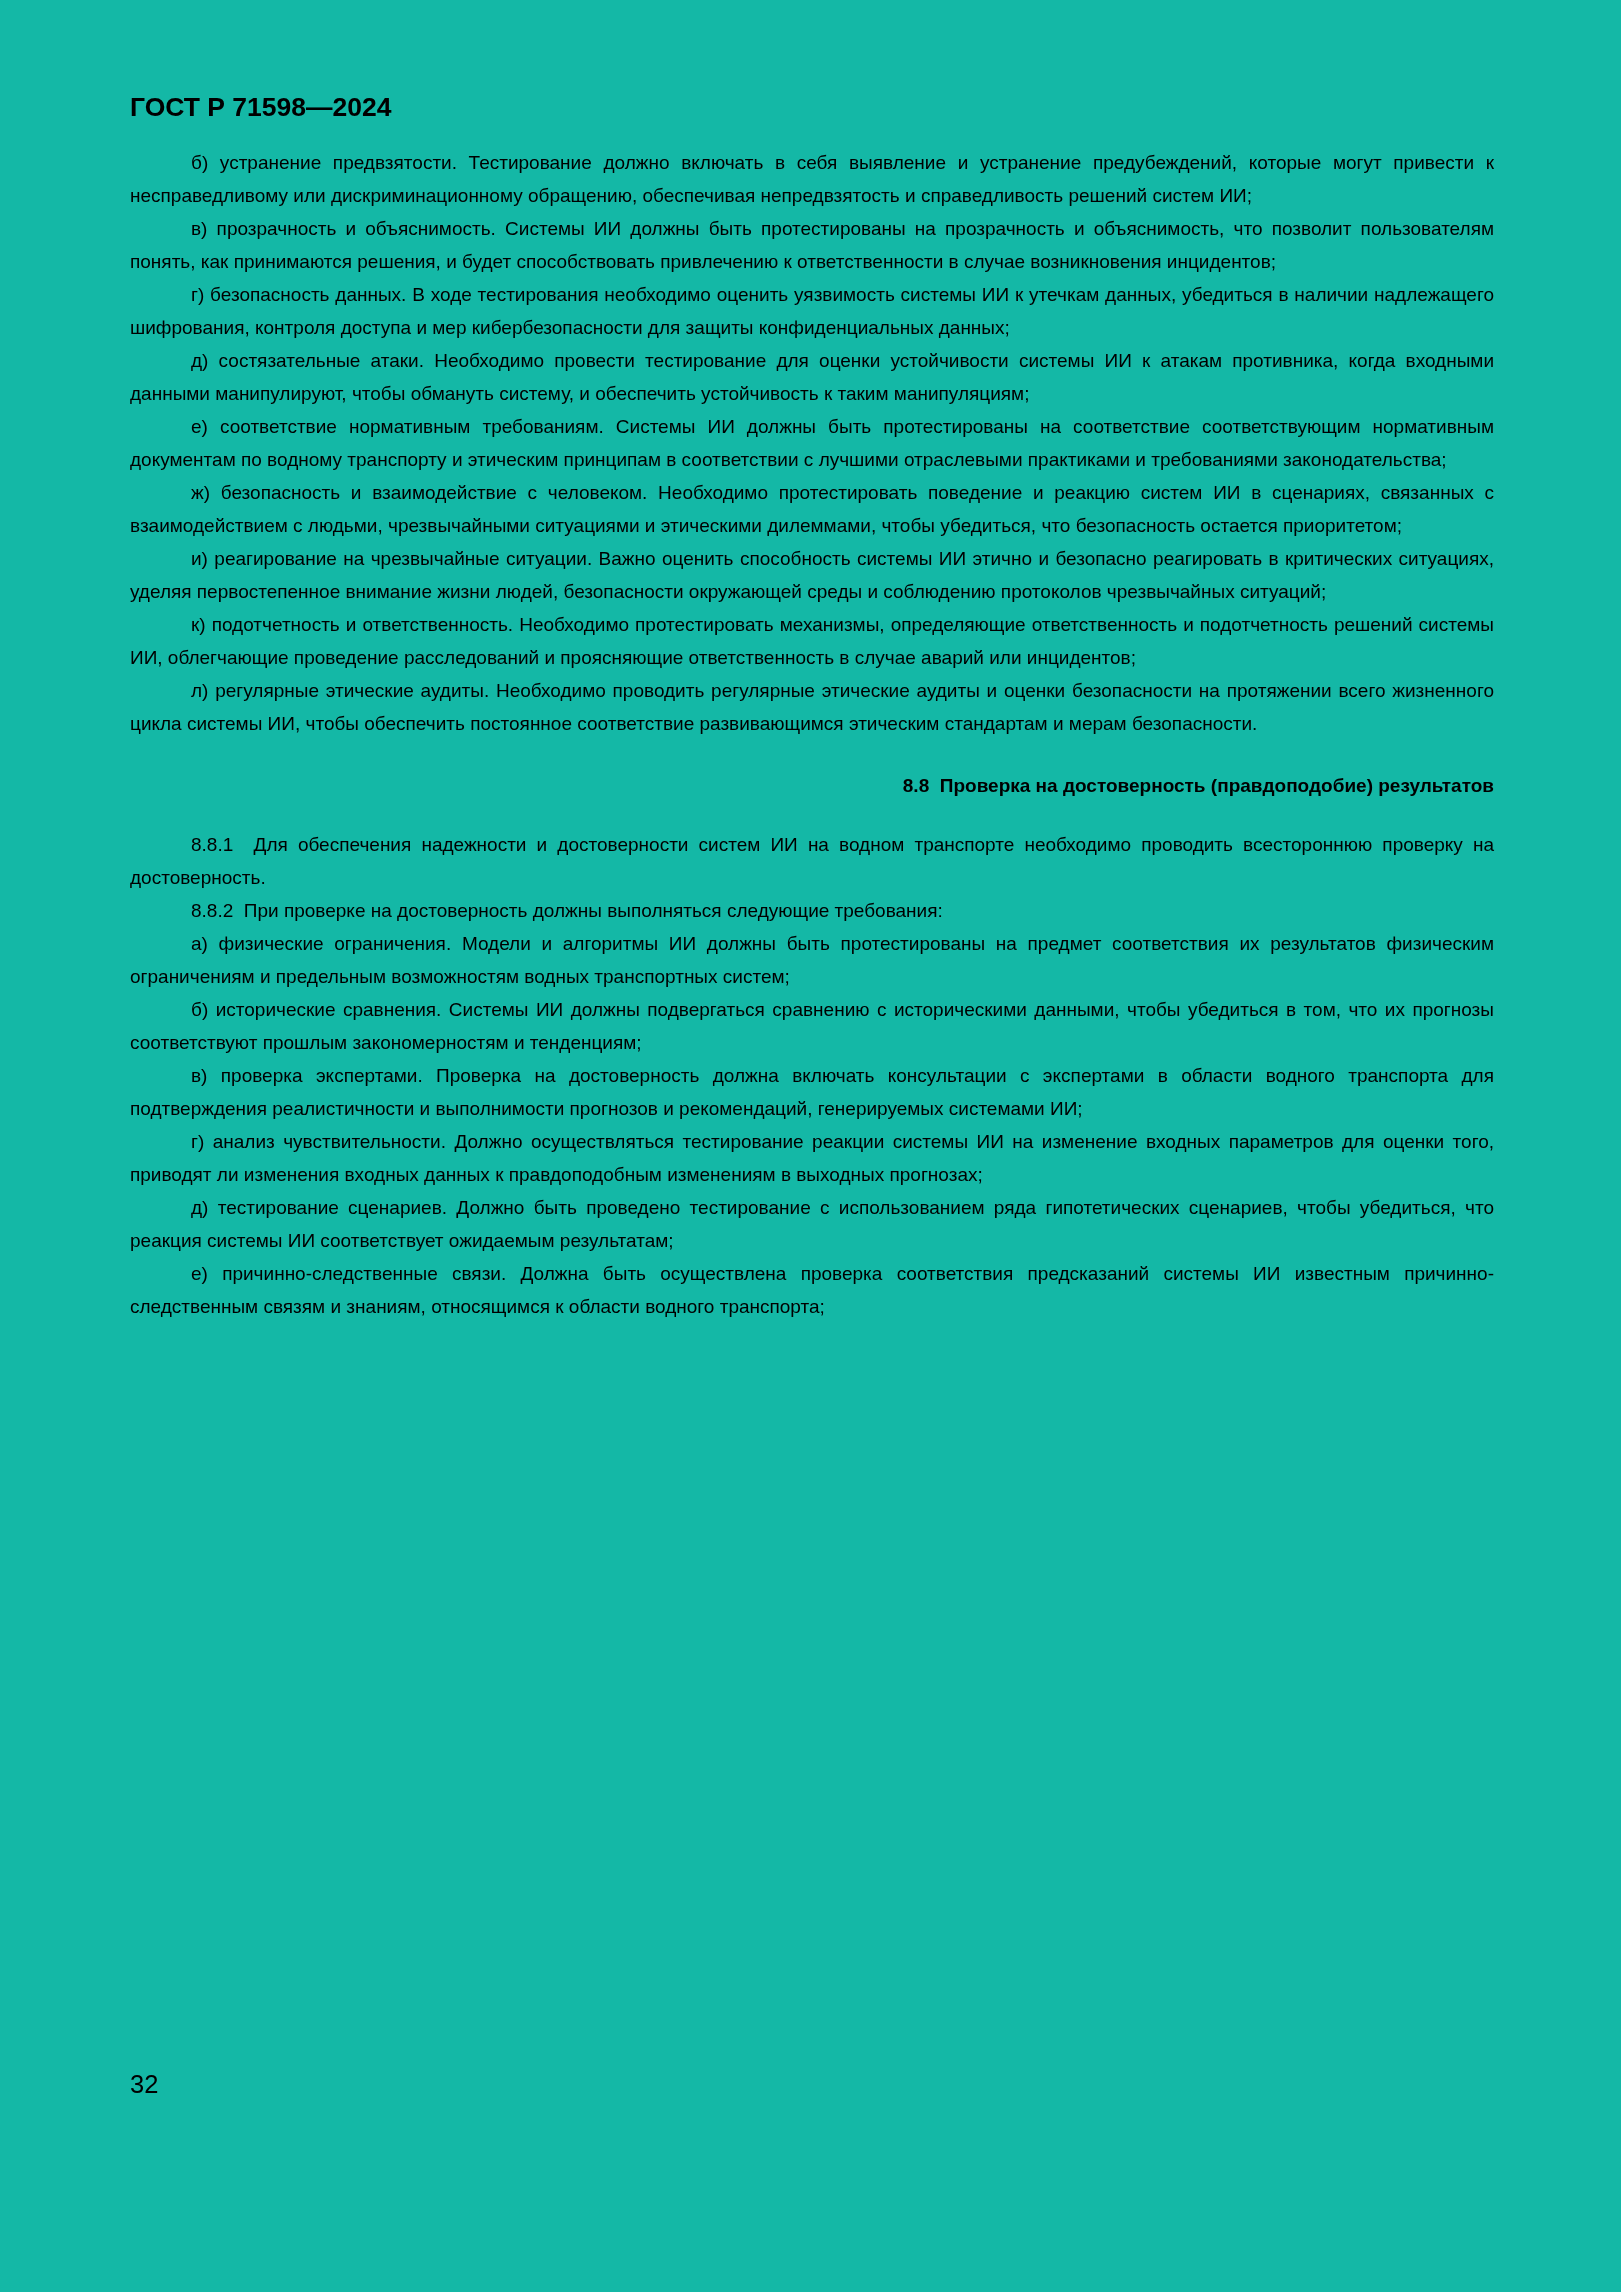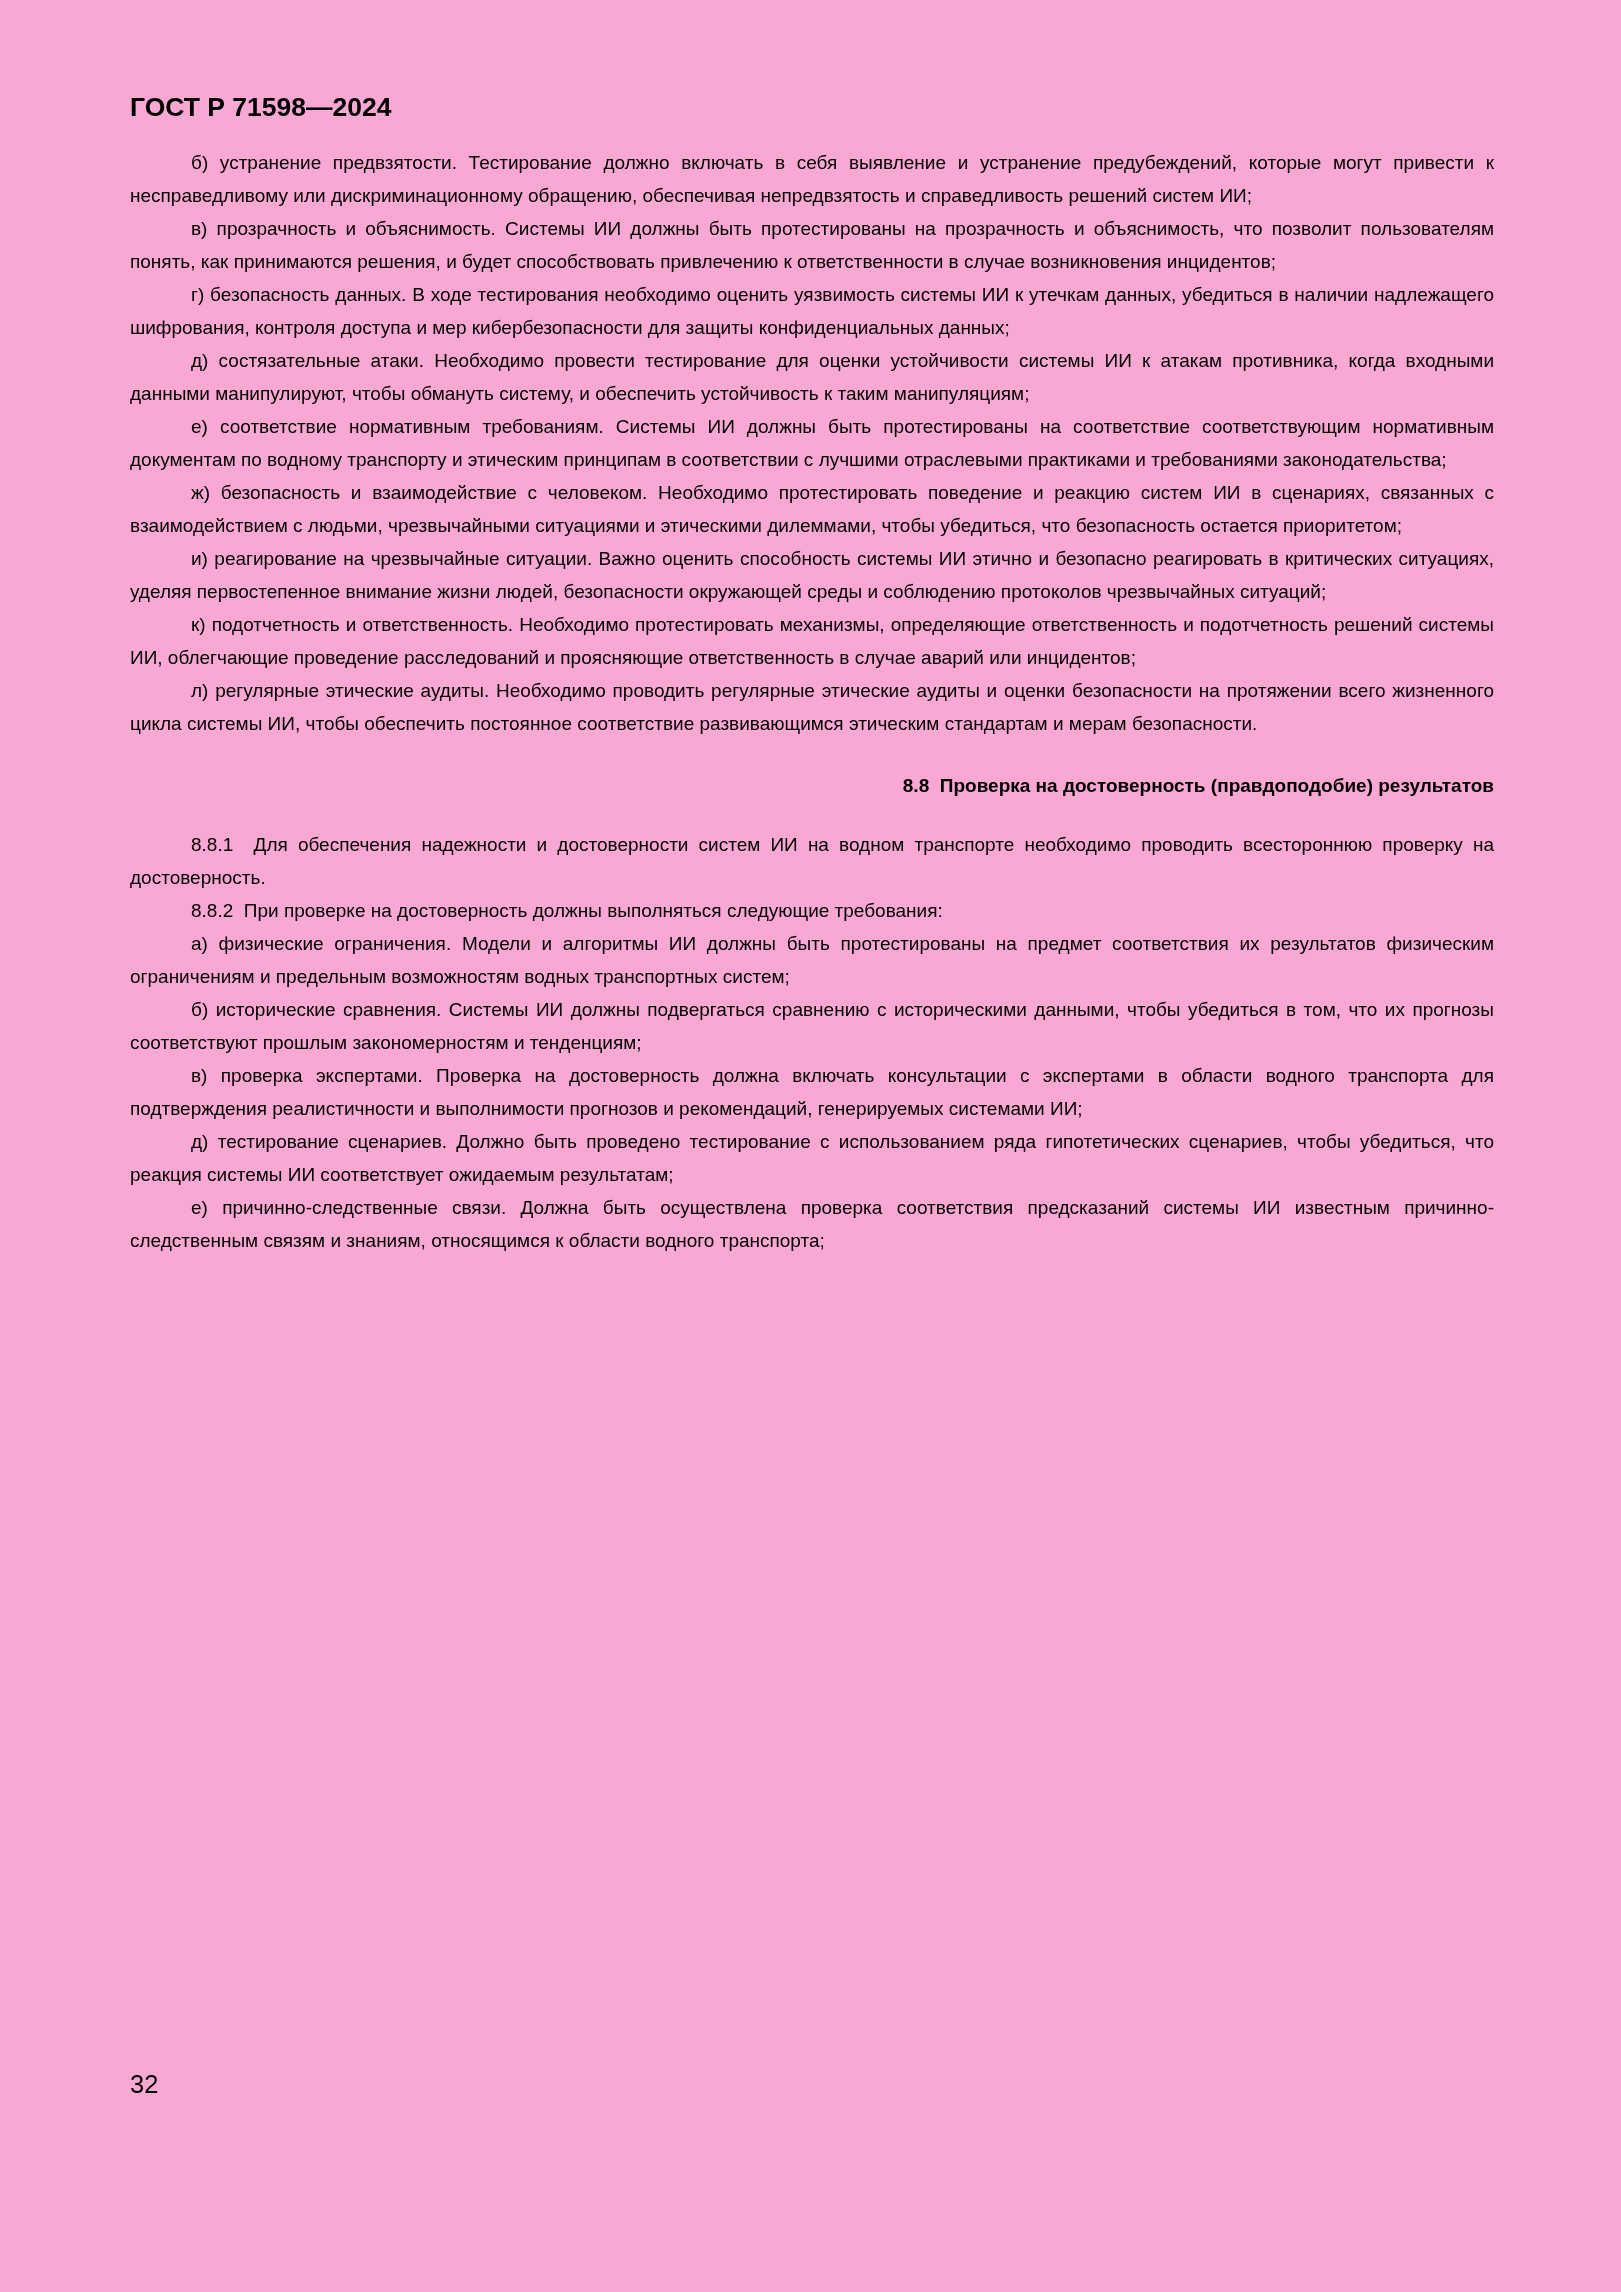--- a/index.html
+++ b/index.html
@@ -5,21 +5,21 @@
   * { box-sizing: border-box; }
   html, body {
     margin: 0;
     padding: 0;
     background: #ffffff;
   }
   .page {
     position: relative;
     width: 1621px;
     height: 2293px;
-    background: #f9a8d4;
+    background: #14b8a6;
     color: #000000;
     font-family: "Liberation Sans", sans-serif;
     overflow: hidden;
   }
   .doc-header {
     position: absolute;
     left: 130px;
     top: 92px;
     font-size: 26.5px;
     font-weight: 700;
@@ -68,19 +68,20 @@
       <p class="doc-para">ж) безопасность и взаимодействие с человеком. Необходимо протестировать поведение и реакцию систем ИИ в сценариях, связанных с взаимодействием с людьми, чрезвычайными ситуациями и этическими дилеммами, чтобы убедиться, что безопасность остается приоритетом;</p>
       <p class="doc-para">и) реагирование на чрезвычайные ситуации. Важно оценить способность системы ИИ этично и безопасно реагировать в критических ситуациях, уделяя первостепенное внимание жизни людей, безопасности окружающей среды и соблюдению протоколов чрезвычайных ситуаций;</p>
       <p class="doc-para">к) подотчетность и ответственность. Необходимо протестировать механизмы, определяющие ответственность и подотчетность решений системы ИИ, облегчающие проведение расследований и проясняющие ответственность в случае аварий или инцидентов;</p>
       <p class="doc-para">л) регулярные этические аудиты. Необходимо проводить регулярные этические аудиты и оценки безопасности на протяжении всего жизненного цикла системы ИИ, чтобы обеспечить постоянное соответствие развивающимся этическим стандартам и мерам безопасности.</p>
       <p class="doc-heading">8.8&nbsp; Проверка на достоверность (правдоподобие) результатов</p>
       <p class="doc-para">8.8.1&nbsp; Для обеспечения надежности и достоверности систем ИИ на водном транспорте необходимо проводить всестороннюю проверку на достоверность.</p>
       <p class="doc-para">8.8.2&nbsp; При проверке на достоверность должны выполняться следующие требования:</p>
       <p class="doc-para">а) физические ограничения. Модели и алгоритмы ИИ должны быть протестированы на предмет соответствия их результатов физическим ограничениям и предельным возможностям водных транспортных систем;</p>
       <p class="doc-para">б) исторические сравнения. Системы ИИ должны подвергаться сравнению с историческими данными, чтобы убедиться в том, что их прогнозы соответствуют прошлым закономерностям и тенденциям;</p>
       <p class="doc-para">в) проверка экспертами. Проверка на достоверность должна включать консультации с экспертами в области водного транспорта для подтверждения реалистичности и выполнимости прогнозов и рекомендаций, генерируемых системами ИИ;</p>
+      <p class="doc-para">г) анализ чувствительности. Должно осуществляться тестирование реакции системы ИИ на изменение входных параметров для оценки того, приводят ли изменения входных данных к правдоподобным изменениям в выходных прогнозах;</p>
       <p class="doc-para">д) тестирование сценариев. Должно быть проведено тестирование с использованием ряда гипотетических сценариев, чтобы убедиться, что реакция системы ИИ соответствует ожидаемым результатам;</p>
       <p class="doc-para">е) причинно-следственные связи. Должна быть осуществлена проверка соответствия предсказаний системы ИИ известным причинно-следственным связям и знаниям, относящимся к области водного транспорта;</p>
     </div>
 
   <div class="page-number">32</div>
 </div>
 
 
 </body></html>

